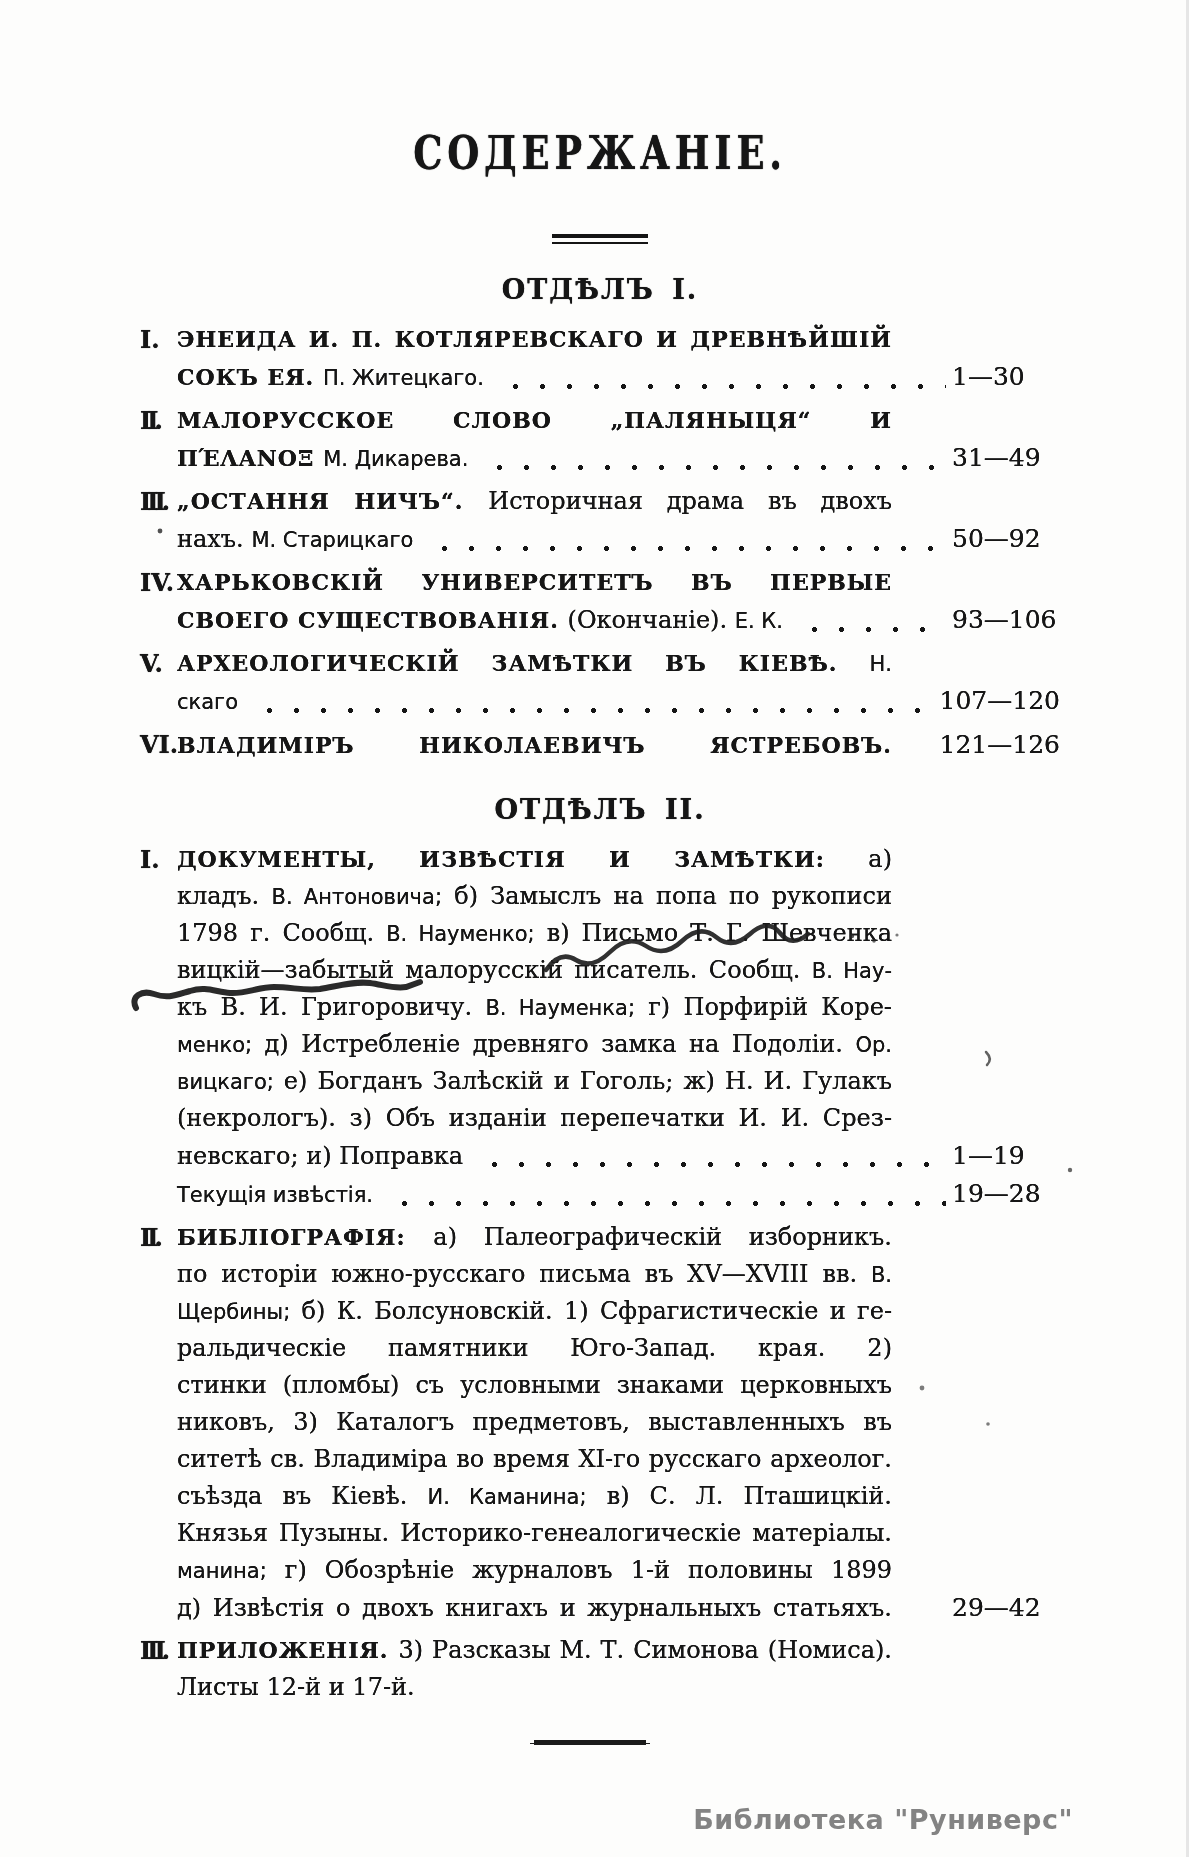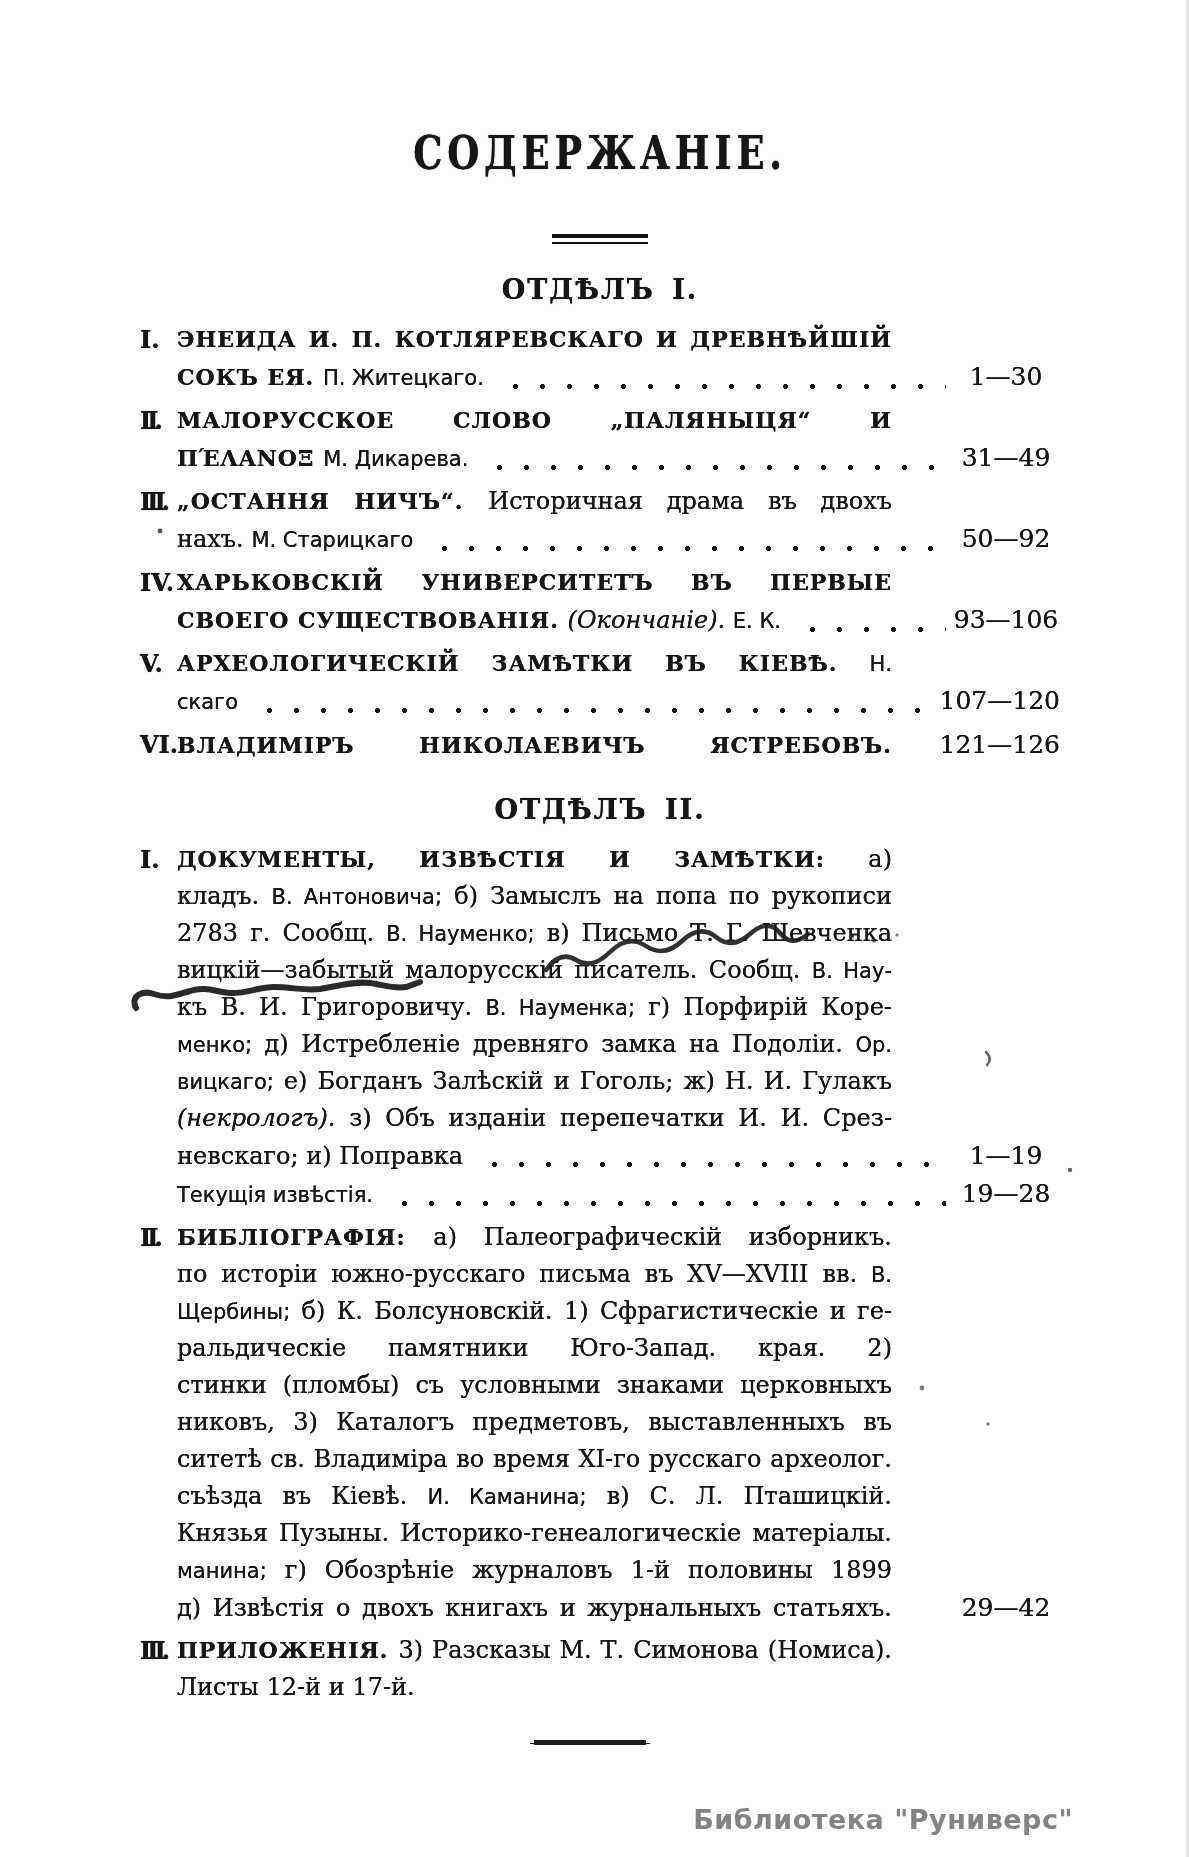--- a/index.html
+++ b/index.html
@@ -30,30 +30,30 @@
   }
   .item-numeral.tight{letter-spacing:-4px;}
   .toc-line{display:flex;align-items:baseline;}
   .line-text{flex:0 1 auto;white-space:nowrap;text-shadow:0 0 .6px #000;}
   .line-text.just{
     flex:0 0 auto;width:715px;white-space:normal;
     text-align:justify;text-align-last:justify;overflow:hidden;max-height:37px;
   }
   .seg-c{font-weight:bold;font-size:22px;letter-spacing:1px;}
   .seg-b{font-family:"DejaVu Sans",sans-serif;font-weight:normal;font-size:21px;}
-  .seg-i{font-style:italic;margin-top:16px;}
+  .seg-i{margin-top:16px;}
   .seg-r{}
   .dot-leader{flex:1 1 20px;height:30px;align-self:flex-end;min-width:16px;}
   .dot-leader.dotted{
     background-image:radial-gradient(circle,#161616 2.3px,rgba(0,0,0,0) 2.8px);
     background-size:27px 7px;background-repeat:repeat-x;
     background-position:8px calc(100% - 7px);margin:0 6px 0 10px;
   }
   .page-range{
-    flex:0 0 108px;text-align:center;font-size:25px;white-space:nowrap;
+    flex:0 0 108px;text-align:left;font-size:25px;white-space:nowrap;
     text-shadow:0 0 .6px #000;
   }
   .bottom-rule{
     width:112px;height:5px;background:#1b1b1b;margin:34px auto 0;position:relative;left:-10px;
     box-shadow:6px 1px 0 -2px #1b1b1b,-6px 1px 0 -2px #1b1b1b;
   }
   .watermark{
     position:absolute;right:116px;bottom:22px;
     font-family:"DejaVu Sans",sans-serif;font-weight:bold;font-size:27px;
     color:#838383;letter-spacing:.5px;
@@ -138,21 +138,21 @@
           <div class="section-heading">ОТДѢЛЪ II.</div>
           <div class="toc-item">
             <span class="item-numeral">I.</span>
             <div class="toc-line">
               <span class="line-text just"><span class="seg-c">ДОКУМЕНТЫ, ИЗВѢСТІЯ И ЗАМѢТКИ: </span><span class="seg-r">а) Замѣчательный</span></span>
             </div>
             <div class="toc-line">
               <span class="line-text just"><span class="seg-r">кладъ. </span><span class="seg-b">В. Антоновича;</span><span class="seg-r"> б) Замыслъ на попа по рукописи</span></span>
             </div>
             <div class="toc-line">
-              <span class="line-text just"><span class="seg-r">2783 г. Сообщ. </span><span class="seg-b">В. Науменко;</span><span class="seg-r"> в) Письмо Т. Г. Шевченка</span></span>
+              <span class="line-text just"><span class="seg-r">1798 г. Сообщ. </span><span class="seg-b">В. Науменко;</span><span class="seg-r"> в) Письмо Т. Г. Шевченка</span></span>
             </div>
             <div class="toc-line">
               <span class="line-text just"><span class="seg-r">вицкій—забытый малорусскій писатель. Сообщ. </span><span class="seg-b">В. Нау-</span></span>
             </div>
             <div class="toc-line">
               <span class="line-text just"><span class="seg-r">къ В. И. Григоровичу. </span><span class="seg-b">В. Науменка;</span><span class="seg-r"> г) Порфирій Коре-</span></span>
             </div>
             <div class="toc-line">
               <span class="line-text just"><span class="seg-b">менко;</span><span class="seg-r"> д) Истребленіе древняго замка на Подоліи. </span><span class="seg-b">Ор. Ле-</span></span>
             </div>

